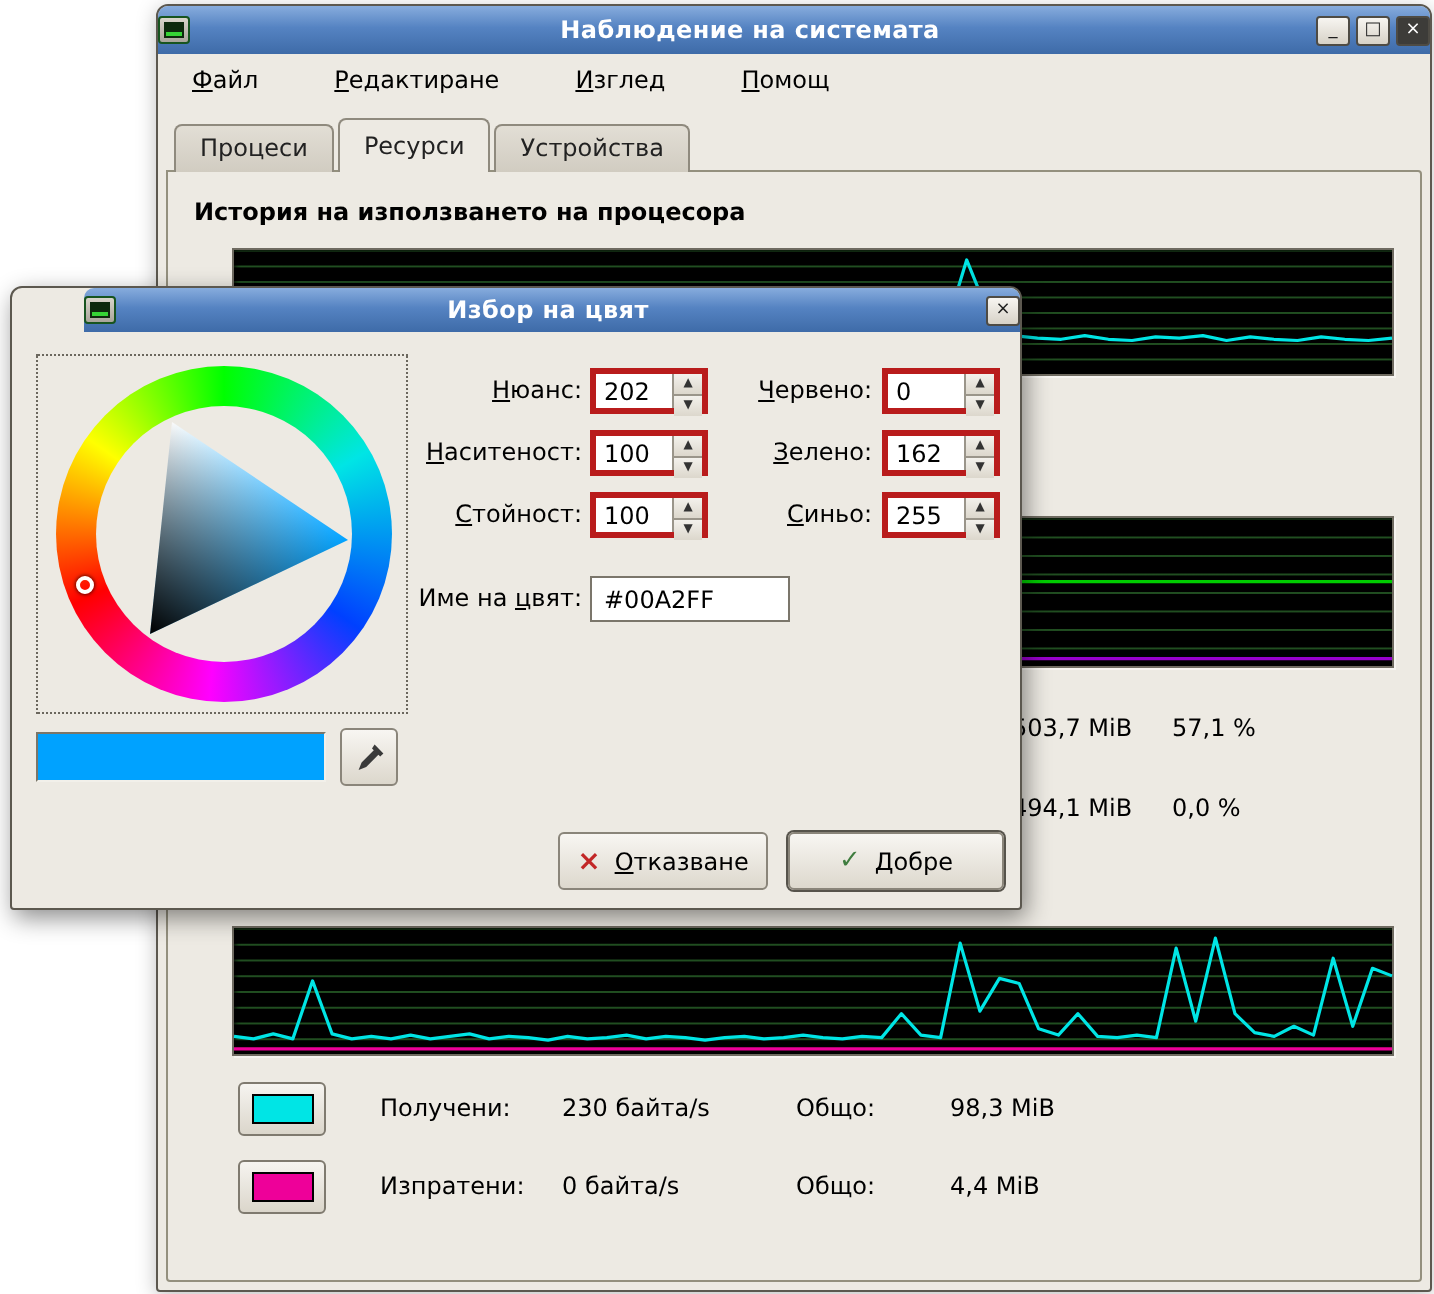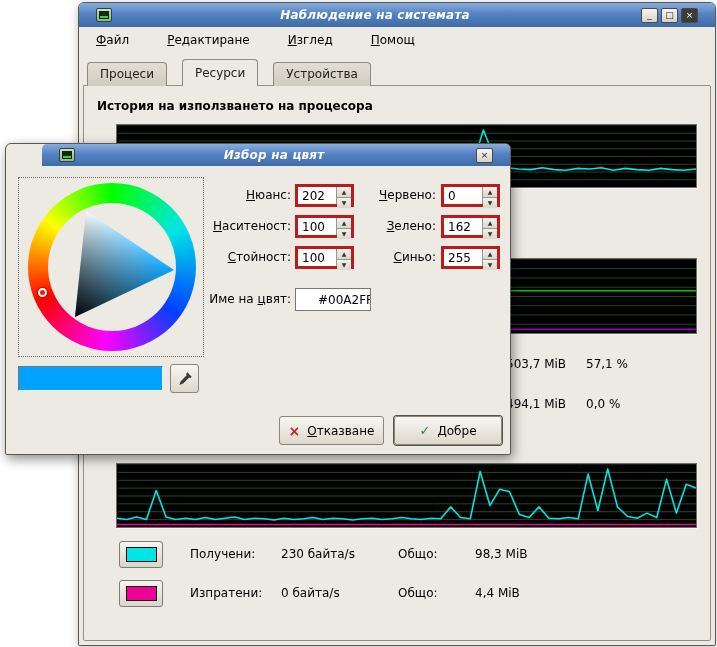--- a/index.html
+++ b/index.html
@@ -4,33 +4,33 @@
 <style>
   * { margin:0; padding:0; box-sizing:border-box; }
   body { background:#fff; font-family:"DejaVu Sans", sans-serif; }
   .screen { position:relative; width:717px; height:647px; background:#fff; overflow:hidden; font-size:12px; color:#000; }
 
   
   .window { position:absolute; background:#EDEAE3; border:1px solid #5c584f; border-radius:6px 6px 2px 2px; }
   .main-window { left:78px; top:2px; width:638px; height:644px; box-shadow:0 2px 10px rgba(0,0,0,.25); }
   .dialog { left:5px; top:143px; width:506px; height:312px; box-shadow:2px 4px 12px rgba(0,0,0,.45); z-index:10; }
 
-  .titlebar { height:24px; background:linear-gradient(#87ACDD, #5583C2 45%, #3E6BA8); border-radius:5px 5px 0 0; display:flex; align-items:center; padding:0 17px;font-style:italic; }
+  .titlebar { height:24px; background:linear-gradient(#87ACDD, #5583C2 45%, #3E6BA8); border-radius:5px 5px 0 0; display:flex; align-items:center; padding:0 0; }
   .dialog .titlebar { height:22px;margin-left:36px; }
   .win-title { flex:1; text-align:center; color:#fff; font-weight:bold; font-size:12px; letter-spacing:.2px; }
   .app-icon { width:16px; height:14px; border:1px solid #17541f; border-radius:2px; background:linear-gradient(#d9d5cb,#a9a59b); position:relative; flex:0 0 auto; }
   .app-icon .app-icon-screen { position:absolute; left:2px; top:2px; right:2px; bottom:2px; background:#0d2a0d; }
   .app-icon .app-icon-line { position:absolute; left:3px; right:3px; top:7px; height:2px; background:#35d435; }
   .tb-btn { width:17px; height:15px; margin-left:3px; border:1px solid #4e4b44; border-radius:2px; background:linear-gradient(#f7f5f1,#d7d2c7); font-size:9px; line-height:13px; text-align:center; color:#1d1d1d; flex:0 0 auto; }
   .tb-btn.close { background:#3d3c39; color:#fff; }
 
   
   .menubar { display:flex; gap:38px; align-items:center; height:26px; padding-left:17px; }
   .menu-item { cursor:default; }
-  .tabstrip { position:absolute; left:8px; top:56px; display:flex; align-items:flex-end; z-index:3;gap:13px; }
+  .tabstrip { position:absolute; left:8px; top:56px; display:flex; align-items:flex-end; z-index:3; }
   .tab { height:24px; padding:4px 12px; background:linear-gradient(#E2DED5,#D1CCC1); border:1px solid #8F8A7E; border-bottom:none; border-radius:4px 4px 0 0; margin-right:2px; color:#222; }
   .tab.active { height:27px; padding-top:6px; background:#EDEAE3; position:relative; }
   .notebook { position:absolute; left:4px; top:82px; width:628px; height:556px; border:1px solid #94907e; background:#EDEAE3; border-radius:0 2px 2px 2px; }
 
   
   .section-heading { position:absolute; font-weight:bold; }
   .chart { position:absolute; background-color:#000; border:1px solid #6f6b61; box-shadow:inset 1px 1px 2px rgba(0,0,0,.8), 1px 1px 0 #f6f4f0;
            background-image:linear-gradient(to bottom, rgba(50,120,50,.65) 1px, transparent 1px); background-size:100% 12.5%; }
   .chart svg { position:absolute; left:0; top:0; width:100%; height:100%; overflow:visible; }
   #cpu-chart { left:37px; top:121px; width:581px; height:64px; }
@@ -57,21 +57,21 @@
 
   .preview { position:absolute; left:12px; top:222px; width:145px; height:25px; border:1px solid; border-color:#7b7669 #f2f0ea #f2f0ea #7b7669; }
   .dropper-btn { position:absolute; left:164px; top:220px; width:29px; height:29px; border:1px solid #8a857a; border-radius:3px; background:linear-gradient(#f8f6f2,#dcd7cc); display:flex; align-items:center; justify-content:center; }
 
   .fld-label { position:absolute; width:130px; height:23px; line-height:23px; text-align:right; }
   .spin { position:absolute; width:59px; height:23px; display:flex; border:3px solid #b91c1c; background:#fff; }
   .spin input { width:38px; border:none; outline:none; font:12px "DejaVu Sans", sans-serif; padding-left:4px; background:#fff; }
   .spin-btns { width:17px; display:flex; flex-direction:column; border-left:1px solid #9a958a; }
   .spin-btn { flex:1; background:linear-gradient(#f3f1ec,#dcd7cc); font-size:6px; line-height:10px; text-align:center; color:#333; }
   .spin-btn + .spin-btn { border-top:1px solid #9a958a; }
-  .name-input { position:absolute; left:289px; top:144px; width:76px; height:23px; border:1px solid #7b766b; font:12px "DejaVu Sans", sans-serif; padding-left:22px; background:#fff; }
+  .name-input { position:absolute; left:289px; top:144px; width:100px; height:23px; border:1px solid #7b766b; font:12px "DejaVu Sans", sans-serif; padding-left:6px; background:#fff; }
 
   .dlg-btn { position:absolute; top:272px; height:29px; border:1px solid #8a857a; border-radius:3px; background:linear-gradient(#f8f6f2,#ddd8cd);
              display:flex; align-items:center; justify-content:center; gap:7px; }
   #cancel-btn { left:273px; width:105px; }
   #ok-btn { left:388px; width:108px; box-shadow:0 0 0 1px #56534b; }
   .ico-cancel { color:#c22727; font-weight:bold; font-size:14px; line-height:14px; }
   .ico-ok { color:#3f7d3f; font-weight:bold; font-size:13px; line-height:14px; }
   u { text-decoration:underline; }
 </style>
 </head>

